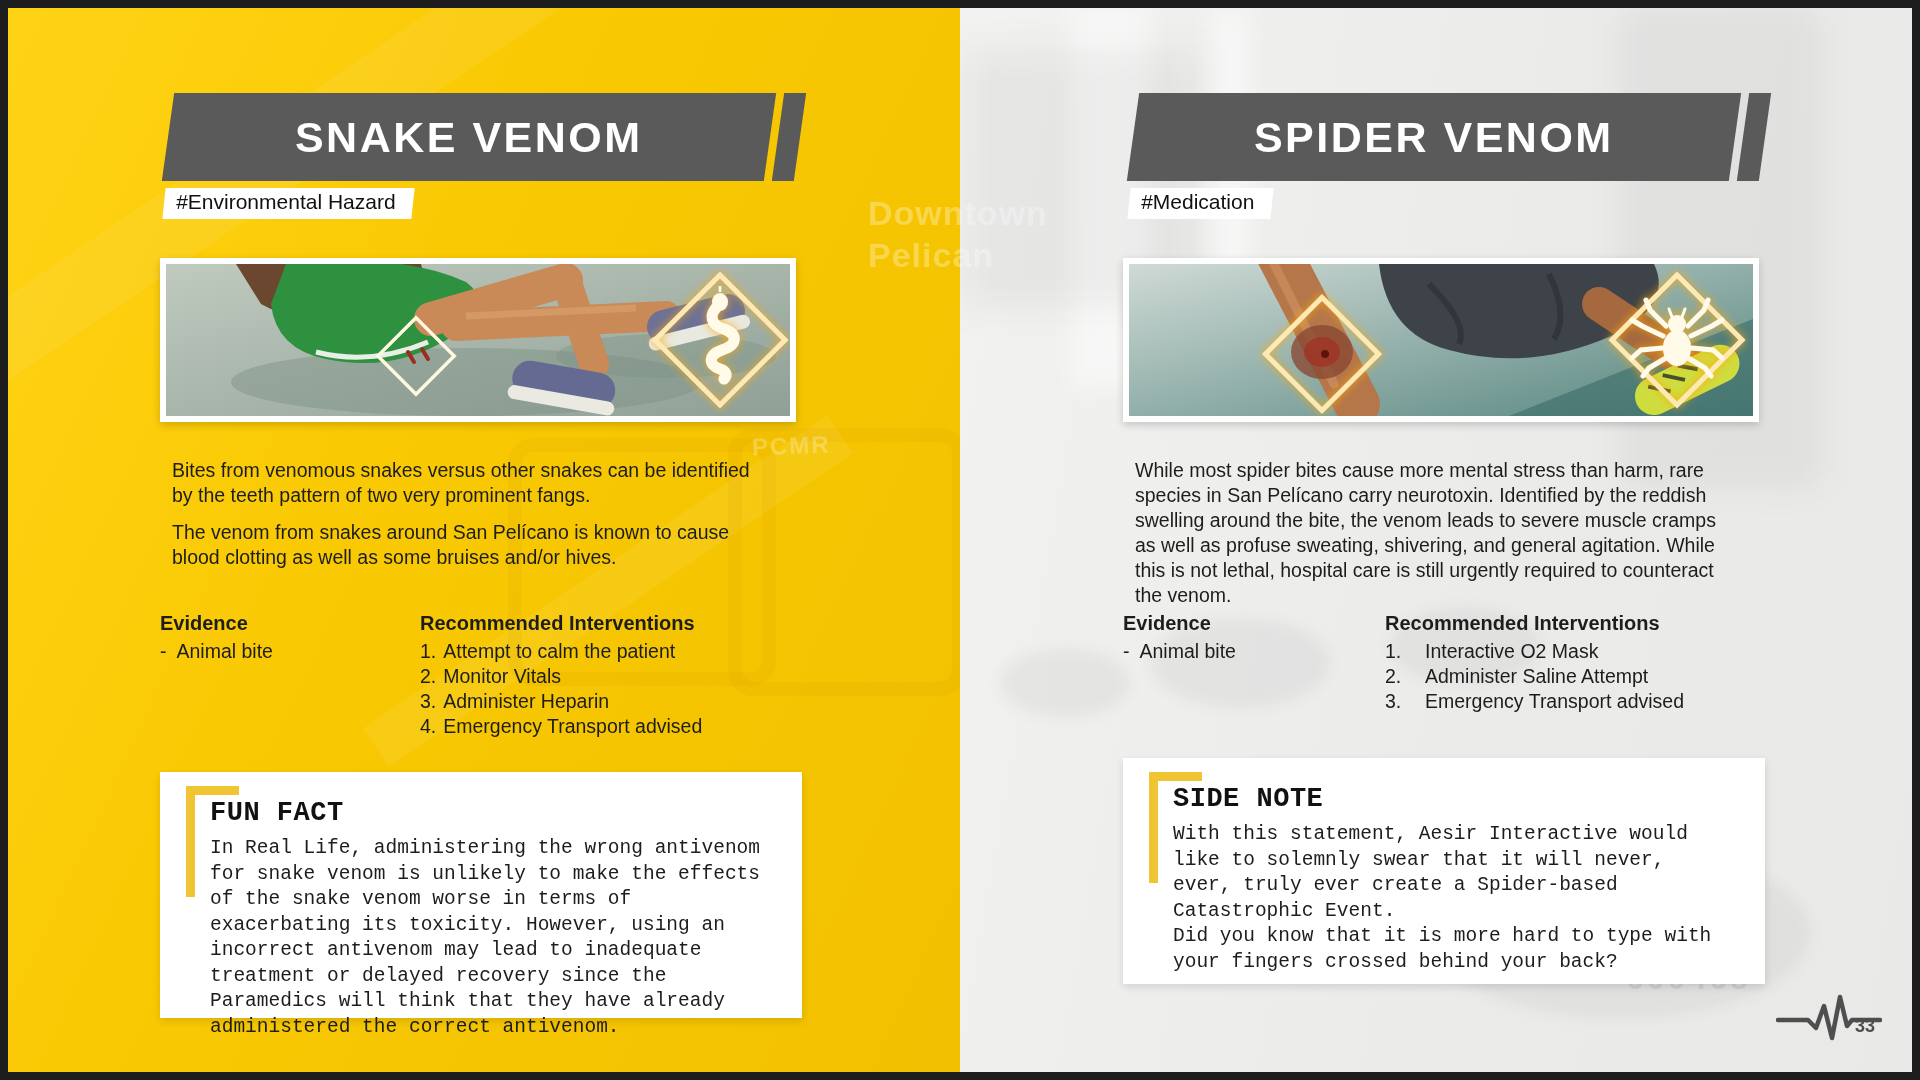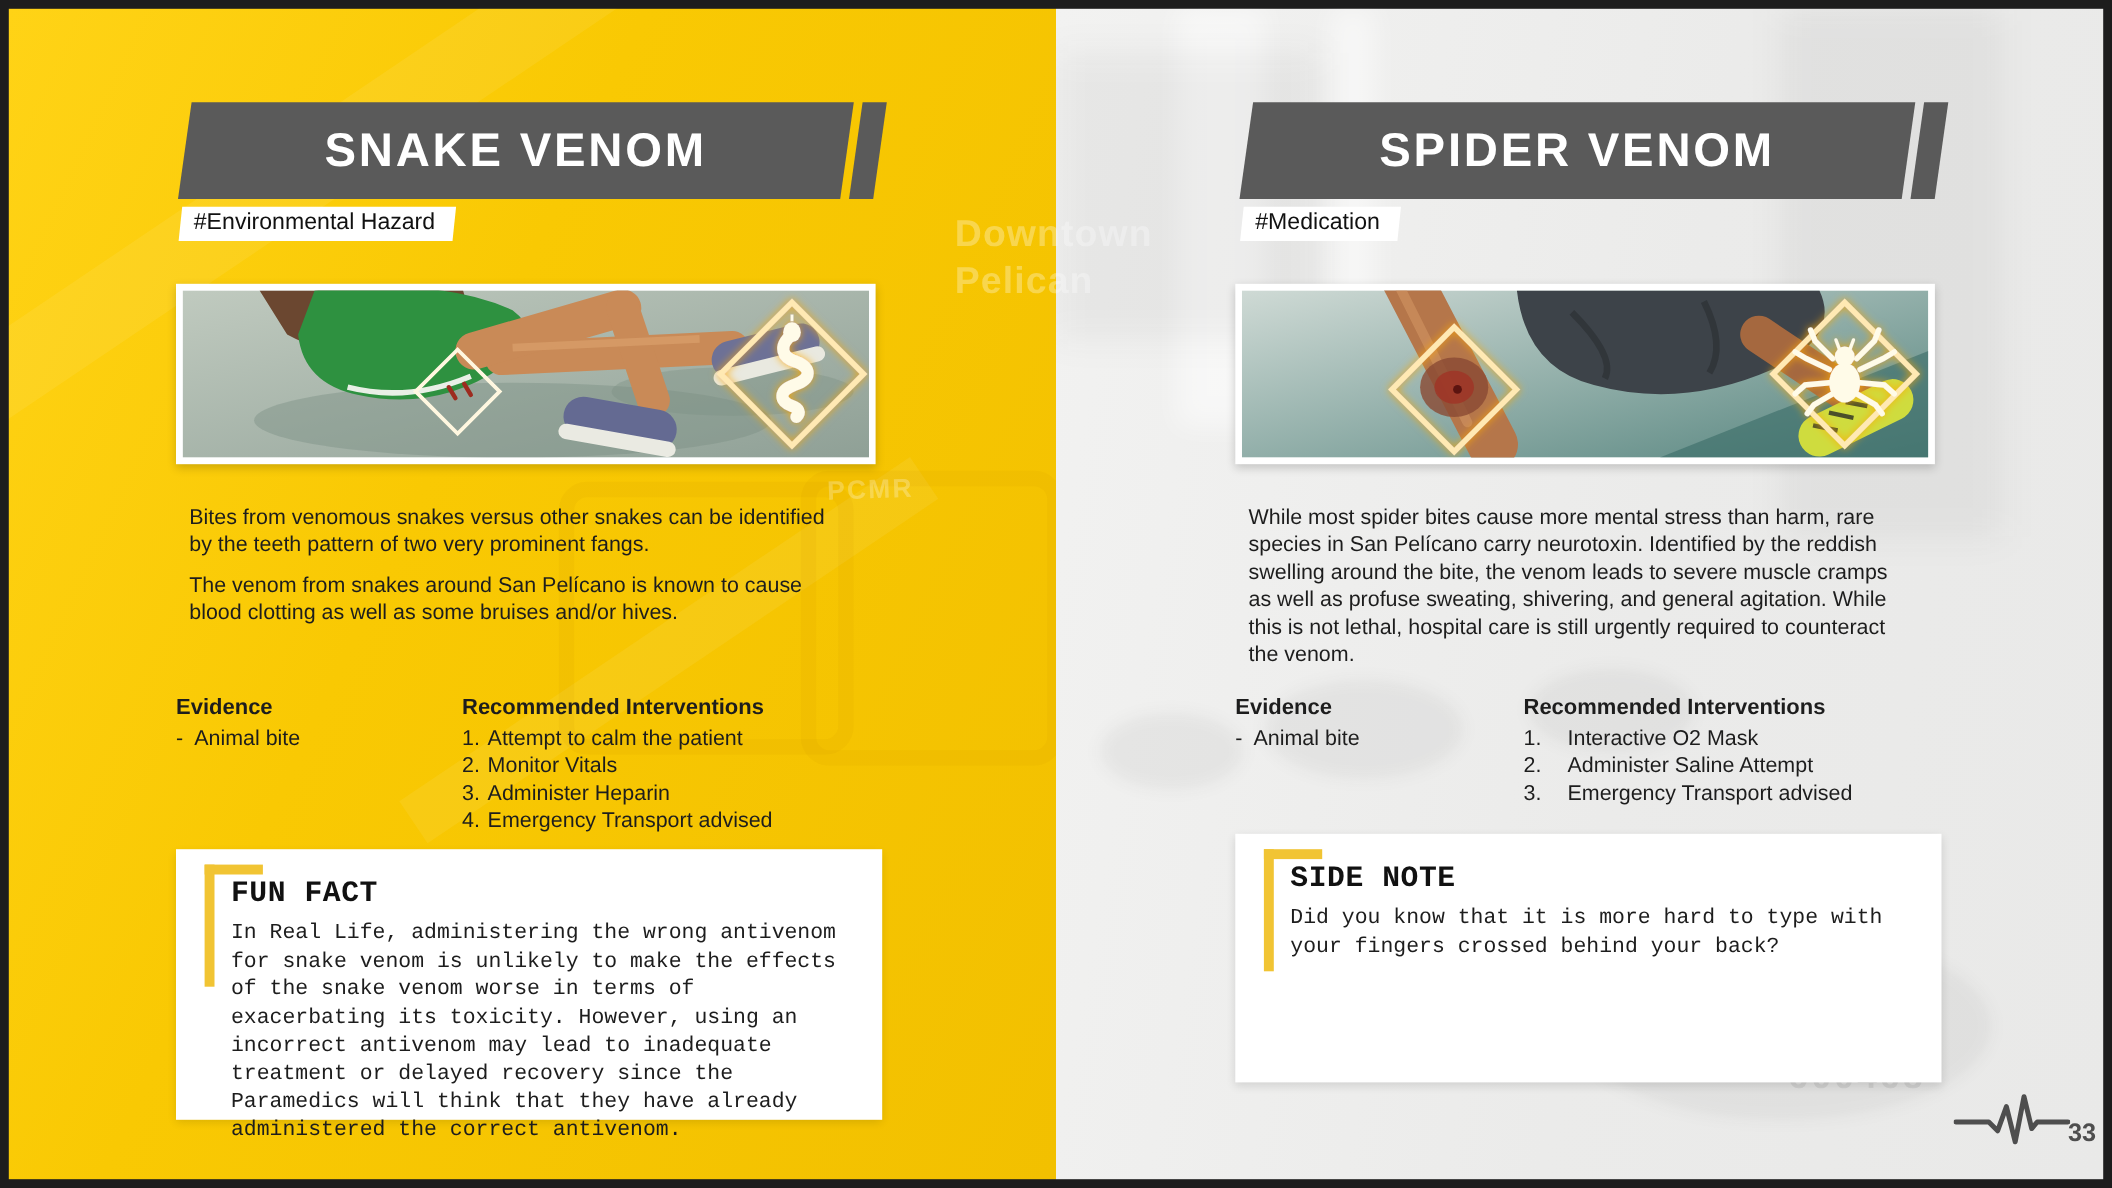--- a/index.html
+++ b/index.html
@@ -36,39 +36,39 @@
   .tag span{display:inline-block;transform:skewX(6deg);color:#111;font-size:21px;}
 
   
   .photo{position:absolute;top:250px;width:636px;height:164px;background:#ffffff;
          padding:6px;box-sizing:border-box;box-shadow:0 3px 8px rgba(0,0,0,0.18);}
   .photo svg{display:block;width:624px;height:152px;}
 
   
   .bodytext{position:absolute;top:438px;color:#1d1d1d;font-size:19.5px;line-height:25px;}
   .bodytext p{margin:12px;}
-  .col{position:absolute;top:604px;color:#1d1d1d;margin-top:20px;}
+  .col{position:absolute;top:604px;color:#1d1d1d;}
   .col h4{margin:0 0 4px 0;font-size:20px;font-weight:bold;}
   .li{display:flex;font-size:19.5px;line-height:25px;}
   .li .num{flex:0 0 auto;}
   .gap-s .num{margin-right:7px;}
   .gap-w .num{min-width:22px;margin-right:18px;}
   .li .bullet{margin-right:10px;}
 
   
   .note{position:absolute;background:#ffffff;box-sizing:border-box;
         padding:24px 34px 24px 50px;box-shadow:0 3px 8px rgba(0,0,0,0.12);font-family:Liberation Mono, monospace;}
   .note .bracket{position:absolute;left:26px;top:14px;width:44px;height:102px;
         border-left:9px solid #f1c433;border-top:9px solid #f1c433;}
   .note h3{margin:2px 0 8px 0;font-size:27px;font-weight:bold;color:#111;letter-spacing:0.5px;}
   .note p{margin:0;font-size:19.5px;line-height:25.5px;color:#1d1d1d;}
 
   
   .ekg{position:absolute;left:816px;top:986px;width:106px;height:48px;}
-  .pagenum{position:absolute;left:920px;top:1008px;font-size:23px;font-weight:bold;color:#4e4e4e;}
+  .pagenum{position:absolute;left:895px;top:1008px;font-size:18px;font-weight:bold;color:#4e4e4e;}
 </style>
 </head>
 <body>
 
 <div class="frame">
 
   <div class="page page-left">
     <div class="streak" style="left:-120px;top:120px;width:760px;height:70px;"></div>
     <div class="streak" style="left:320px;top:560px;width:560px;height:46px;"></div>
     <div class="door" style="left:500px;top:430px;width:240px;height:220px;"></div>
@@ -260,20 +260,21 @@
       </div>
       <div class="li">
         <span class="num">3.</span>
         <span>Emergency Transport advised</span>
       </div>
     </div>
 
     <div class="note" style="left:163px;top:750px;width:642px;height:226px;">
       <div class="bracket"></div>
       <h3>SIDE NOTE</h3>
+      <p>With this statement, Aesir Interactive would like to solemnly swear that it will never, ever, truly ever create a Spider-based Catastrophic Event.</p>
       <p>Did you know that it is more hard to type with your fingers crossed behind your back?</p>
     </div>
 
     <svg class="ekg" viewBox="0 0 106 48">
       <path d="M2,26 H32 L40,34 L48,12 L56,44 L64,3 L71,32 L76,26 H104" fill="none" stroke="#4e4e4e" stroke-width="4.5" stroke-linejoin="round" stroke-linecap="round"></path>
     </svg>
     <div class="pagenum">33</div>
   </div>
 
   <div class="wm-sign">

